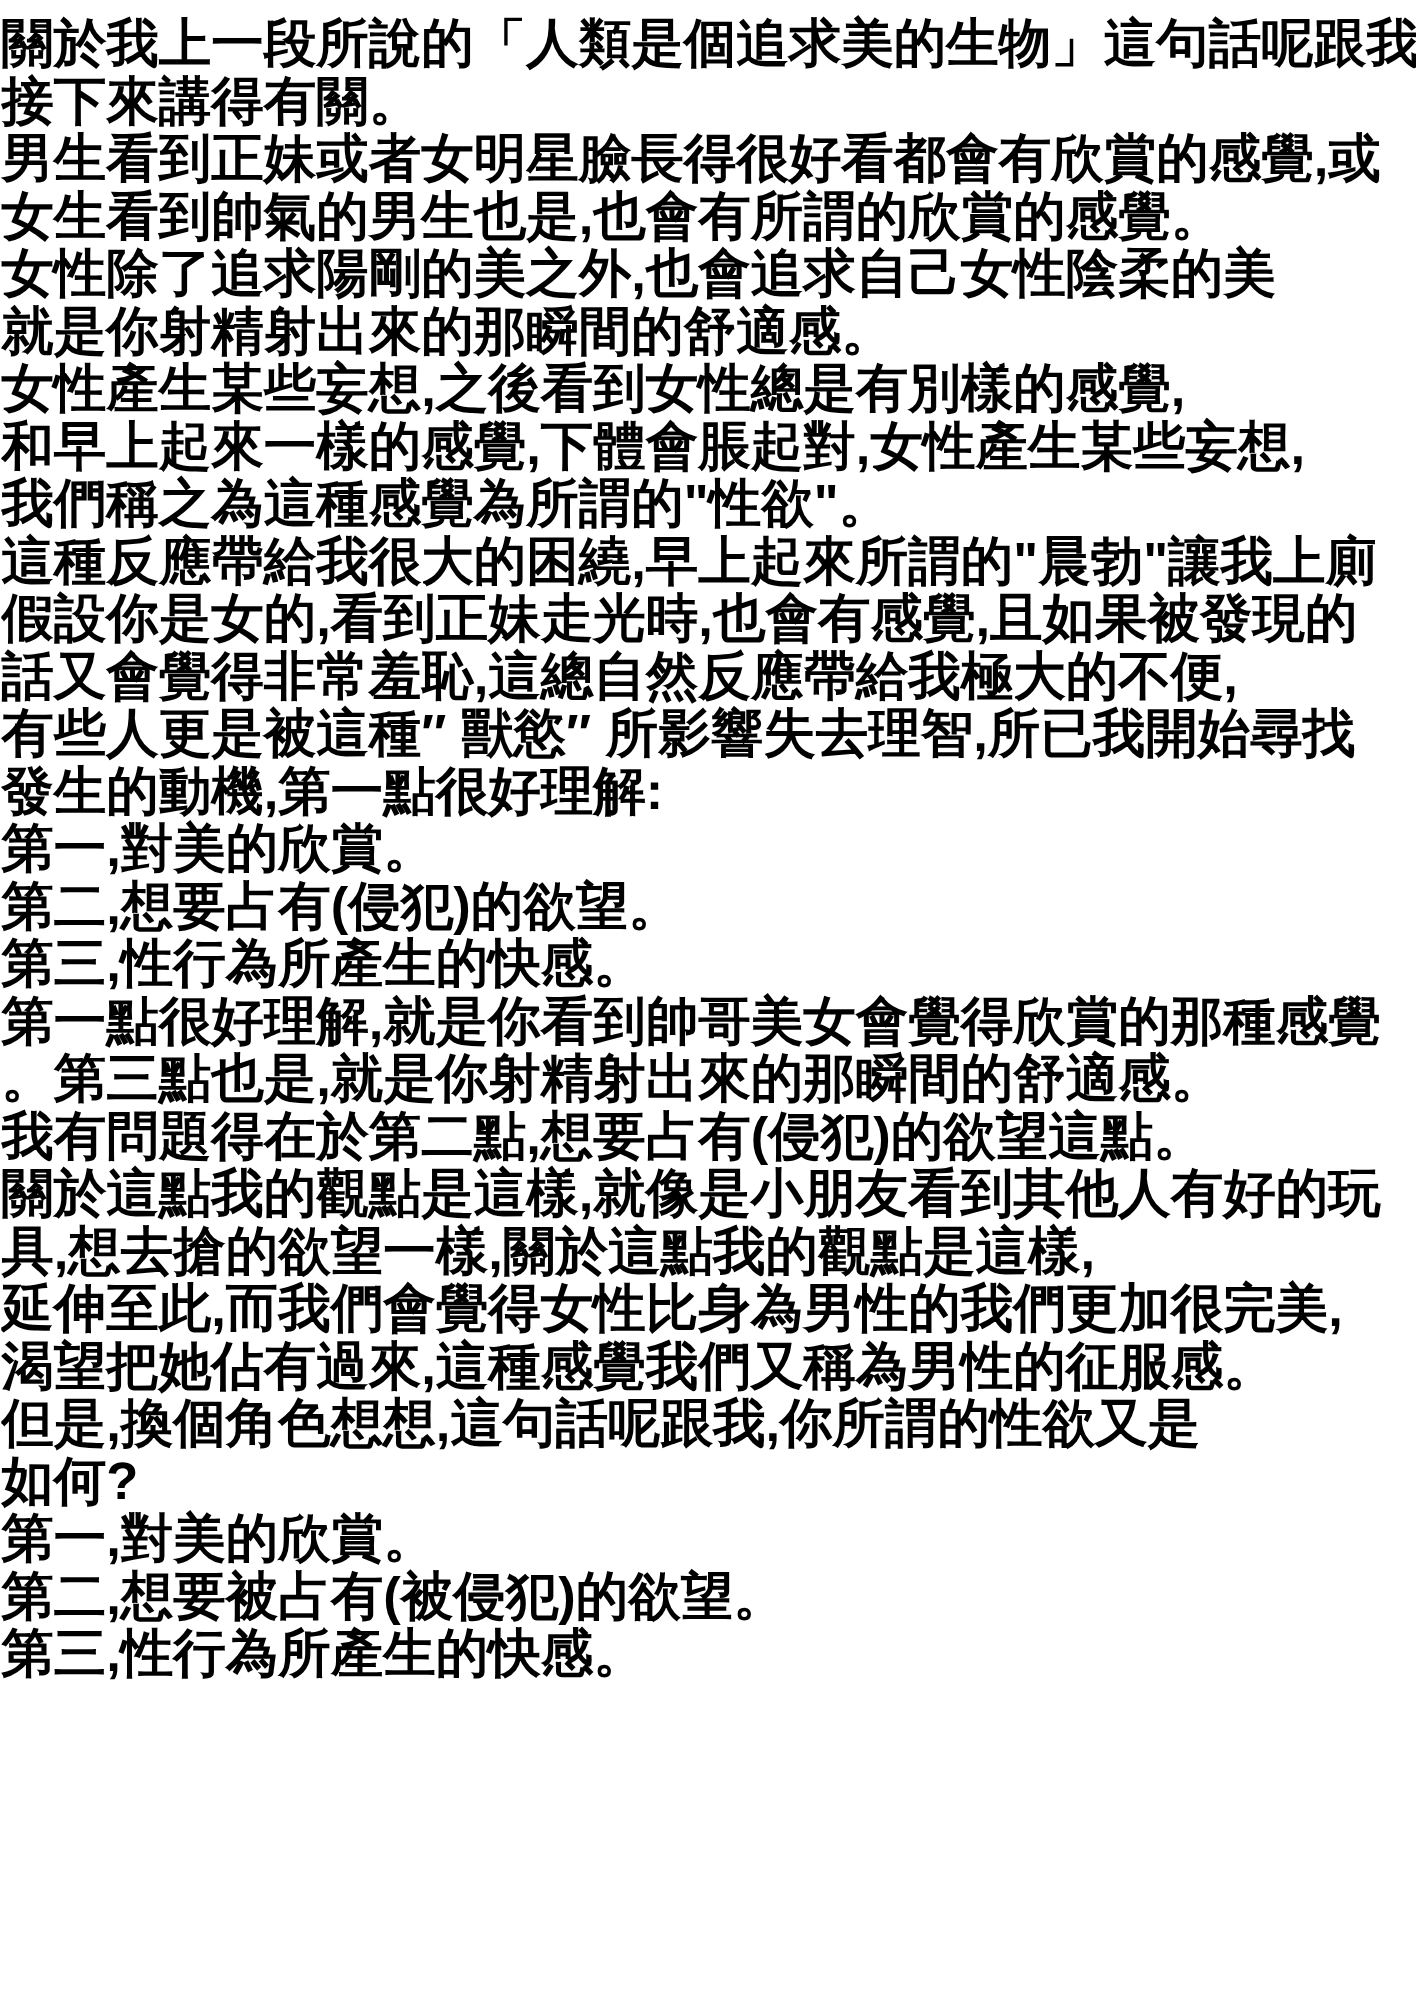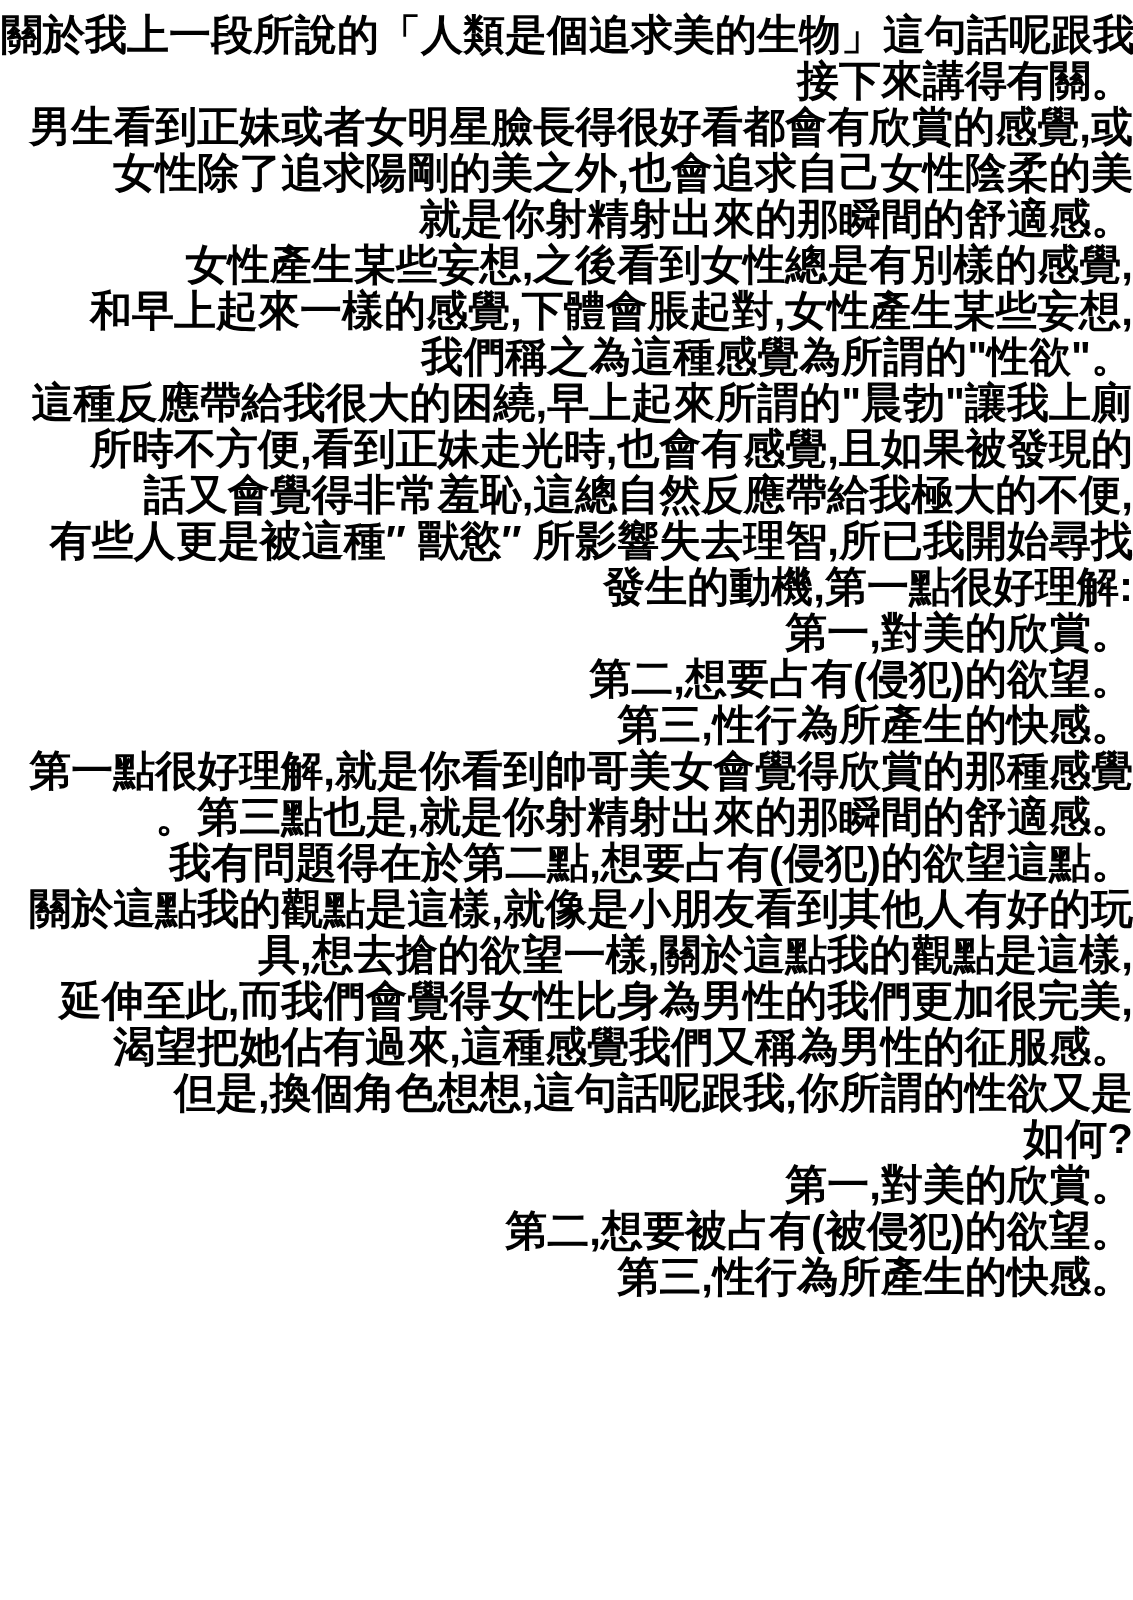--- a/index.html
+++ b/index.html
@@ -16,43 +16,43 @@
   }
   .doc {
     padding-top: 12px;
     padding-left: 1px;
     color: #000000;
     font-family: "Liberation Sans", "DejaVu Sans", sans-serif;
     font-weight: 700;
     font-size: 42px;
     line-height: 46px;
     letter-spacing: 0px;
-    text-align: right;
   }
   .line {
     white-space: nowrap;
     overflow: hidden;
     height: 46px;
   }
 </style>
 </head>
 <body>
 
 <div class="page">
   <div class="doc">
     <div class="line">關於我上一段所說的「人類是個追求美的生物」這句話呢跟我</div>
     <div class="line">接下來講得有關。</div>
     <div class="line">男生看到正妹或者女明星臉長得很好看都會有欣賞的感覺,或</div>
+    <div class="line">女生看到帥氣的男生也是,也會有所謂的欣賞的感覺。</div>
     <div class="line">女性除了追求陽剛的美之外,也會追求自己女性陰柔的美</div>
     <div class="line">就是你射精射出來的那瞬間的舒適感。</div>
     <div class="line">女性產生某些妄想,之後看到女性總是有別樣的感覺,</div>
     <div class="line">和早上起來一樣的感覺,下體會脹起對,女性產生某些妄想,</div>
     <div class="line">我們稱之為這種感覺為所謂的"性欲"。</div>
     <div class="line">這種反應帶給我很大的困繞,早上起來所謂的"晨勃"讓我上廁</div>
-    <div class="line">所時不方便,看到正妹走光時,也會有感覺,且如果被發現的</div>
+    <div class="line">假設你是女的,看到正妹走光時,也會有感覺,且如果被發現的</div>
     <div class="line">話又會覺得非常羞恥,這總自然反應帶給我極大的不便,</div>
     <div class="line">有些人更是被這種″ 獸慾″ 所影響失去理智,所已我開始尋找</div>
     <div class="line">發生的動機,第一點很好理解:</div>
     <div class="line">第一,對美的欣賞。</div>
     <div class="line">第二,想要占有(侵犯)的欲望。</div>
     <div class="line">第三,性行為所產生的快感。</div>
     <div class="line">第一點很好理解,就是你看到帥哥美女會覺得欣賞的那種感覺</div>
     <div class="line">。第三點也是,就是你射精射出來的那瞬間的舒適感。</div>
     <div class="line">我有問題得在於第二點,想要占有(侵犯)的欲望這點。</div>
     <div class="line">關於這點我的觀點是這樣,就像是小朋友看到其他人有好的玩</div>

